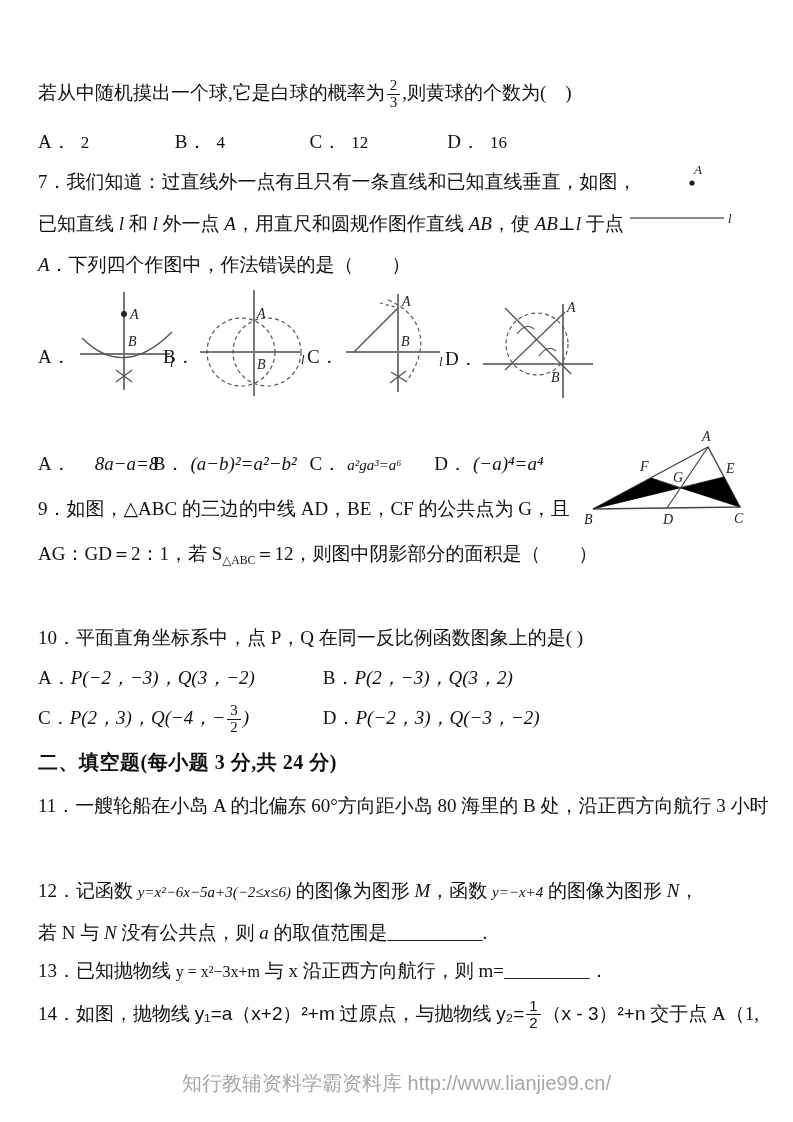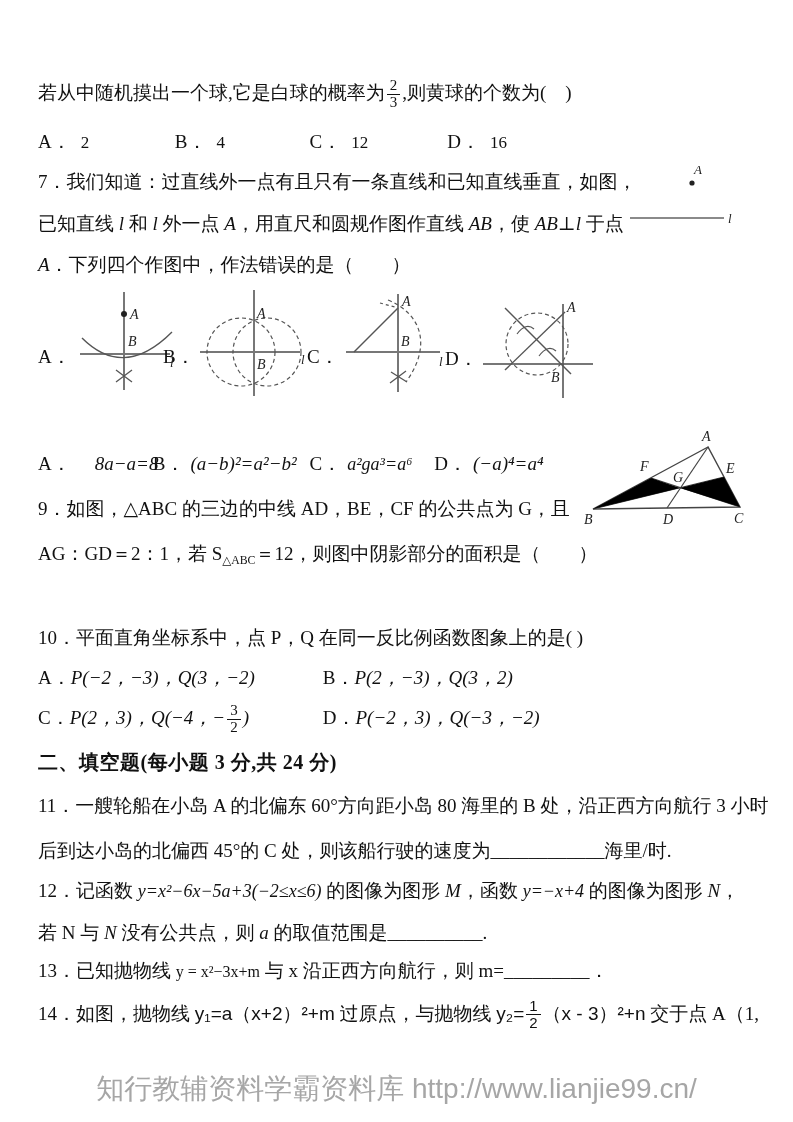--- a/index.html
+++ b/index.html
@@ -3,36 +3,36 @@
 <meta charset="utf-8">
 <style>
   html,body{margin:0;padding:0;background:#fff;}
   #page{
     position:relative;width:793px;height:1122px;background:#ffffff;overflow:hidden;
     font-family:"Liberation Serif","DejaVu Serif",serif;font-size:19px;color:#111;
   }
   .line{position:absolute;left:38px;white-space:nowrap;line-height:1.25;}
   .m{font-style:italic;}
   .sans{font-family:"Liberation Sans","DejaVu Sans",sans-serif;}
-  .small{font-size:18px;}
+  .small{font-size:15px;}
   .optval{font-size:17px;margin-left:10px;}
   .col{display:inline-block;}
   .w132{width:132px;} .w130{width:130px;} .w133{width:133px;}
   .w110{width:110px;} .w152{width:152px;} .w120{width:120px;}
   .frac{display:inline-block;vertical-align:-0.55em;text-align:center;font-size:15px;line-height:1.05;margin:0 2px;}
   .frac .num{display:block;border-bottom:1px solid #111;padding:0 3px;}
   .frac .den{display:block;padding:0 3px;}
   sub.trisub{font-size:0.62em;vertical-align:-0.35em;letter-spacing:0;}
   .heading{font-weight:bold;font-size:20px;letter-spacing:0.5px;}
   .figgroup{position:absolute;display:flex;align-items:center;}
   .figlabel{margin-right:3px;}
   svg{display:block;}
   .figrow{position:absolute;left:0;top:286px;width:793px;height:114px;}
   #footer{position:absolute;left:0;top:1070px;width:793px;text-align:center;
-    font-family:"Liberation Sans","DejaVu Sans",sans-serif;font-size:28px;color:#a6a6a6;}
+    font-family:"Liberation Sans","DejaVu Sans",sans-serif;font-size:20px;color:#a6a6a6;}
   .svgtext{font-family:"Liberation Serif","DejaVu Serif",serif;font-style:italic;font-size:13px;fill:#222;}
   .svgtext-up{font-family:"Liberation Serif","DejaVu Serif",serif;font-style:italic;font-size:14px;fill:#222;}
 </style>
 </head>
 <body>
 
 <div id="page">
 
   <div class="line" style="top:78px">
     <span>若从中随机摸出一个球,它是白球的概率为</span><span class="frac"><span class="num">2</span><span class="den">3</span></span><span>,则黄球的个数为(　)</span>
@@ -161,23 +161,20 @@
   </div>
 
   <div class="line" style="top:703px">
     <span class="col" style="width:280px"><span>C．</span><span class="m">P(2，3)，Q(−4，−</span><span class="frac"><span class="num">3</span><span class="den">2</span></span><span class="m">)</span></span>
     <span class="col"><span>D．</span><span class="m">P(−2，3)，Q(−3，−2)</span></span>
   </div>
 
   <div class="line heading" style="top:750px">二、填空题(每小题 3 分,共 24 分)</div>
 
   <div class="line" style="top:794px">11．一艘轮船在小岛 A 的北偏东 60°方向距小岛 80 海里的 B 处，沿正西方向航行 3 小时</div>
-  <div class="line" style="top:839px">
-    <span>后到达小岛的北偏西 45°的 C 处，则该船行驶的速度为</span><span>____________</span><span>海里/时.</span>
-  </div>
 
   <div class="line" style="top:879px">
     <span>12．记函数 </span><span class="m small">y=x²−6x−5a+3(−2≤x≤6)</span><span> 的图像为图形 </span><span class="m">M</span><span>，函数 </span><span class="m small">y=−x+4</span><span> 的图像为图形 </span><span class="m">N</span><span>，</span>
   </div>
   <div class="line" style="top:921px">
     <span>若 N 与 </span><span class="m">N</span><span> 没有公共点，则 </span><span class="m">a</span><span> 的取值范围是</span><span>__________</span><span>.</span>
   </div>
 
   <div class="line" style="top:959px">
     <span>13．已知抛物线 </span><span class="small" style="font-size:16px">y = x²−3x+m</span><span> 与 x 沿正西方向航行，则 m=</span><span>_________</span><span>．</span>

